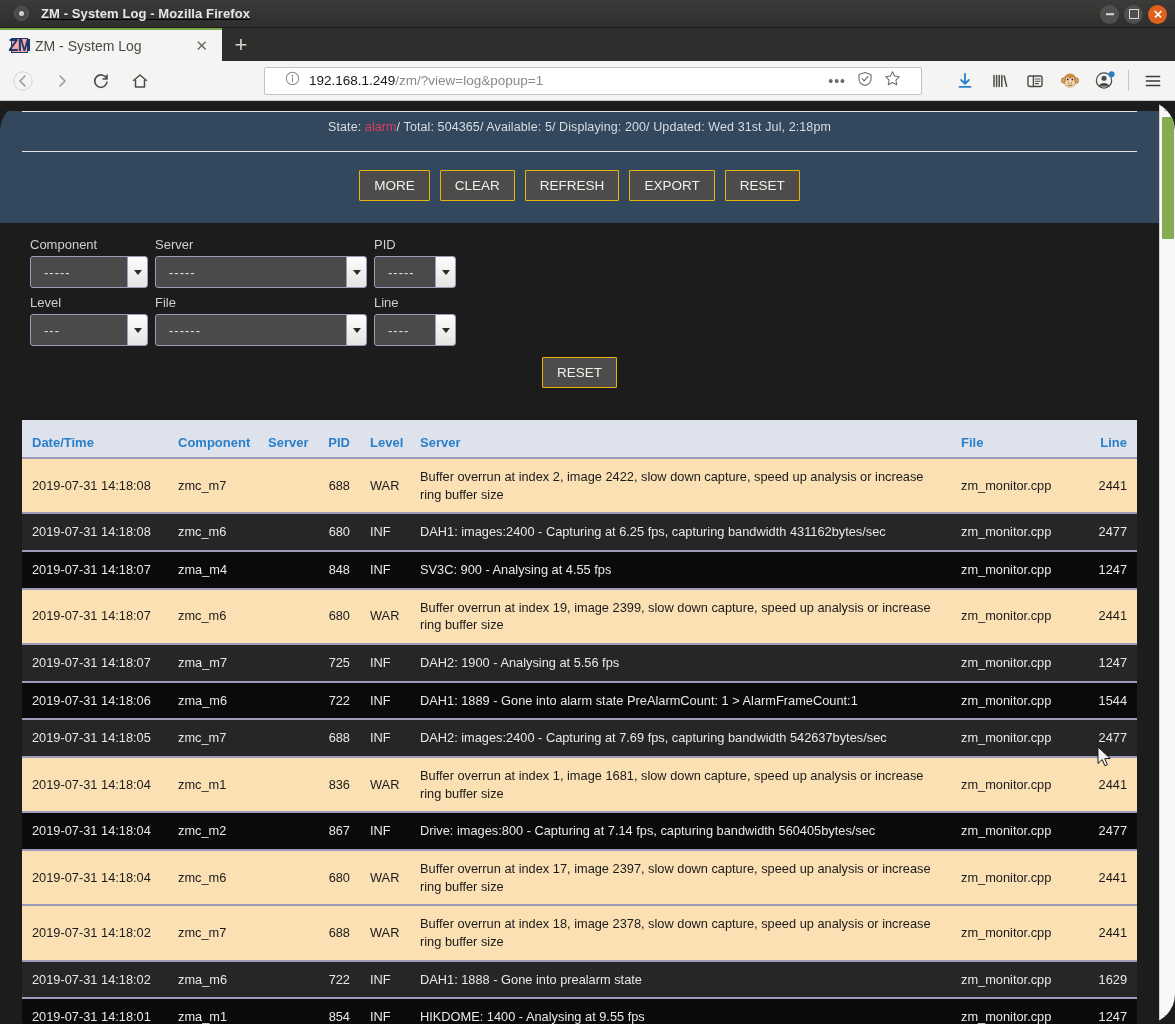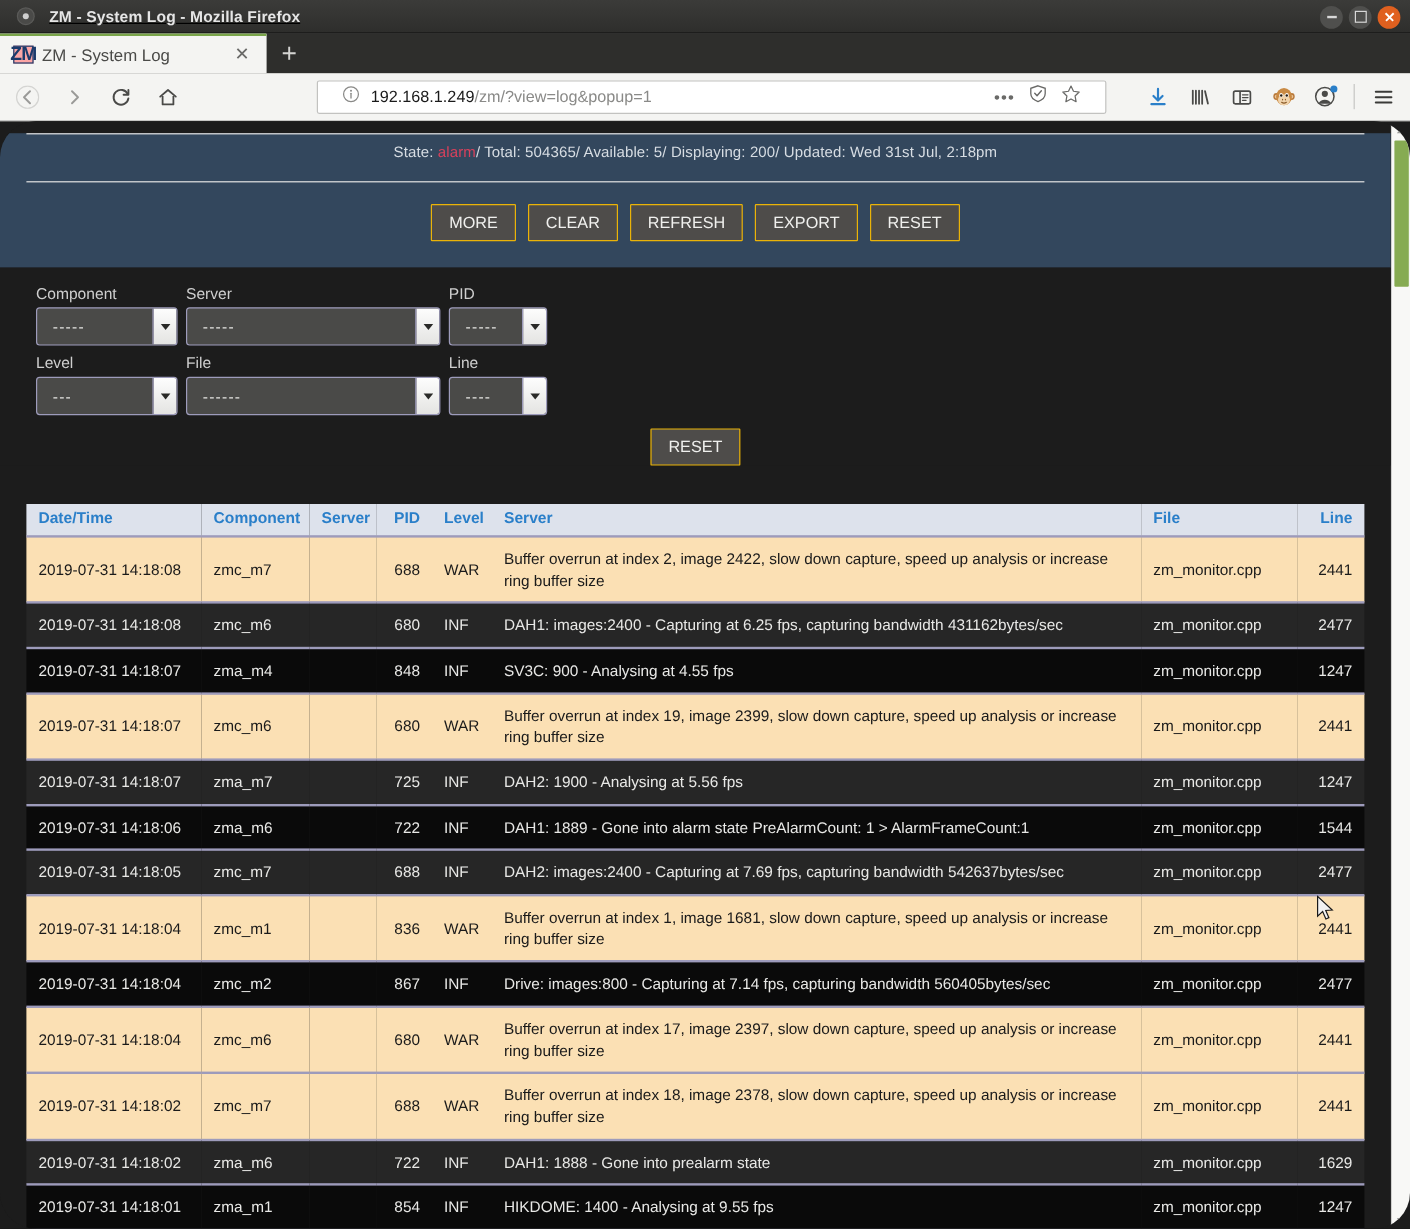--- a/index.html
+++ b/index.html
@@ -130,21 +130,21 @@
     content:""; border-left: 4px solid transparent; border-right: 4px solid transparent;
     border-top: 5px solid #2a2a28;
   }
   .reset-wrap { display: flex; justify-content: center; margin: 11px 0 32px 0; }
 
   
   .tablewrap { padding: 0 22px 0 22px; }
   table.log { width: 100%; border-collapse: collapse; table-layout: fixed; }
   table.log thead th {
     background: #dde2ec; color: #2a7fc9; font-size: 13px; font-weight: bold;
-    text-align: left; padding: 4px 10px 7px 10px;
+    text-align: left; padding: 15px 10px 7px 10px;
     border-bottom: 2px solid #9d9bbb;
   }
   table.log th.num, table.log td.num { text-align: right; }
   table.log tbody td {
     font-size: 12.8px; padding: 9px 10px; vertical-align: middle;
     border-bottom: 2px solid #9d9bbb; line-height: 1.38;
   }
   tr.lvl-INF.alt0 td { background: #262626; color: #e8e8e6; }
   tr.lvl-INF.alt1 td { background: #0a0a0a; color: #e8e8e6; }
   tr.lvl-WAR td { background: #fbe0b4; color: #1a1a1a; }

